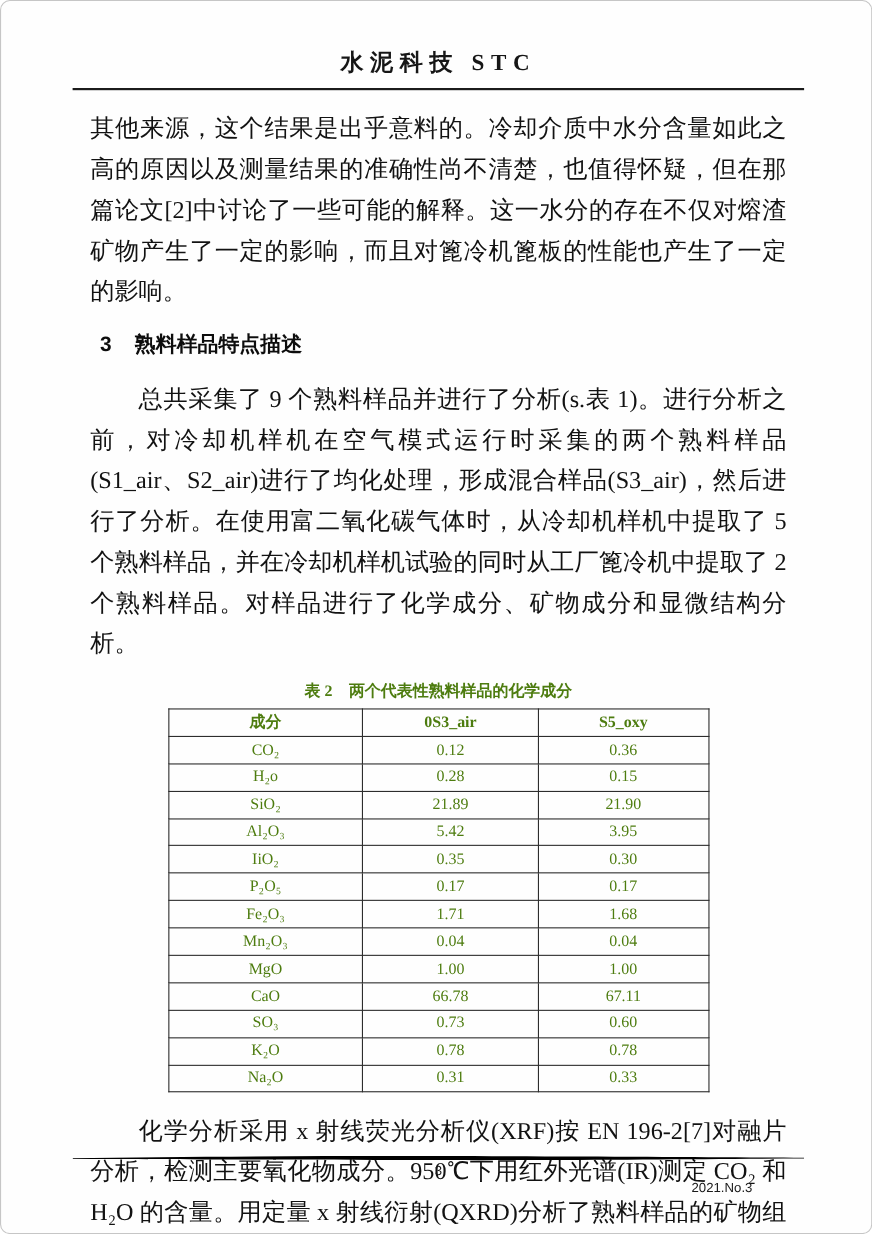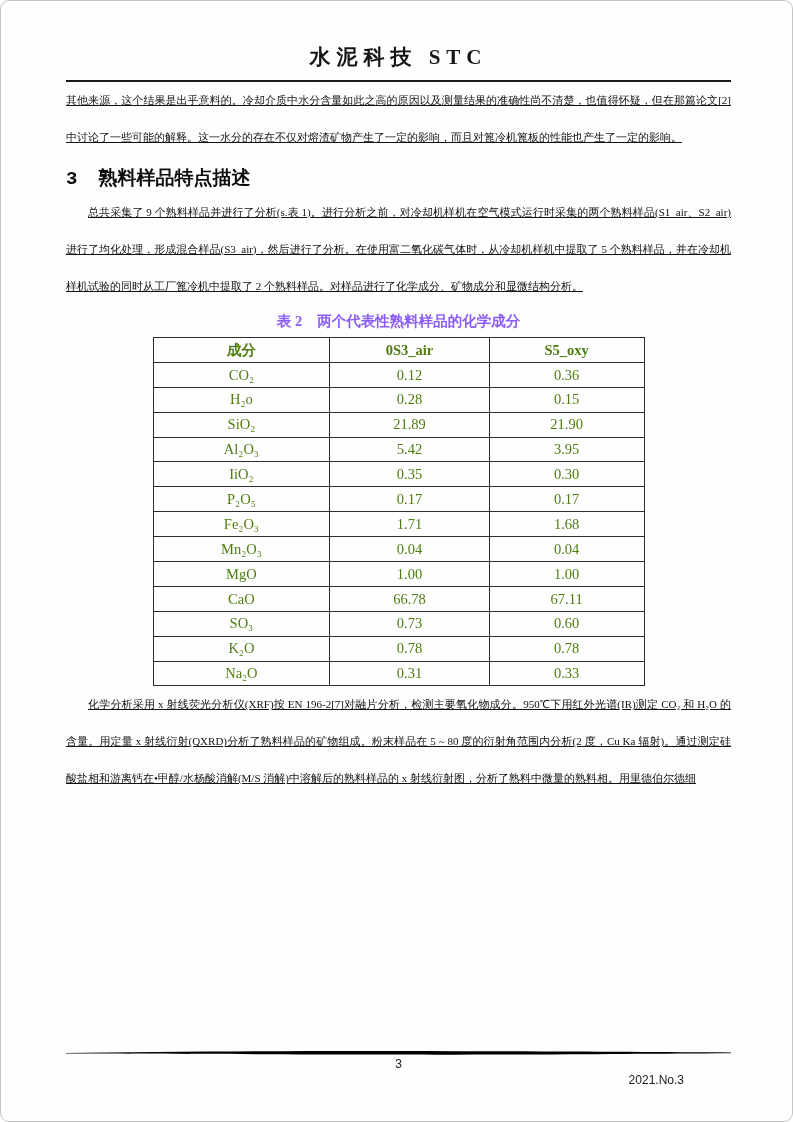--- a/index.html
+++ b/index.html
@@ -29,45 +29,45 @@
     letter-spacing: 6px;
     color: #161616;
     white-space: nowrap;
   }
   .header-rule {
     margin-top: 9px;
     border-top: 2px solid #1b1b1b;
     height: 0;
   }
   p.body-par {
-    margin: 0;
-    font-size: 11px;
+    margin: 16px;
+    font-size: 22px;
     line-height: 37px;
     text-align: justify;
     color: #121212;
-    text-decoration: underline;
   }
   .par-1 { margin-top: 7px; }
   .indent { text-indent: 2em; }
   .section-heading {
     margin-top: 9px;
-    font-family: Liberation Mono, monospace;
+    font-family: Liberation Sans, sans-serif;
     font-weight: 700;
     font-size: 19px;
     line-height: 29px;
     color: #0d0d0d;
+    margin-left: 25px;
   }
   .section-heading .sec-num { margin-right: 21px; }
   .par-2 { margin-top: 4px; }
   .table-caption {
     margin-top: 7px;
     text-align: center;
     font-size: 14.5px;
     font-weight: 700;
-    color: #8b5cf6;
+    color: #4d7c0f;
   }
   .table-caption .cap-label { margin-right: 15px; }
   table.chem-table {
     margin: 6px auto 0 auto;
     width: 492px;
     border-collapse: collapse;
     font-size: 14.5px;
     color: #4d7c0f;
   }
   .chem-table th, .chem-table td {

